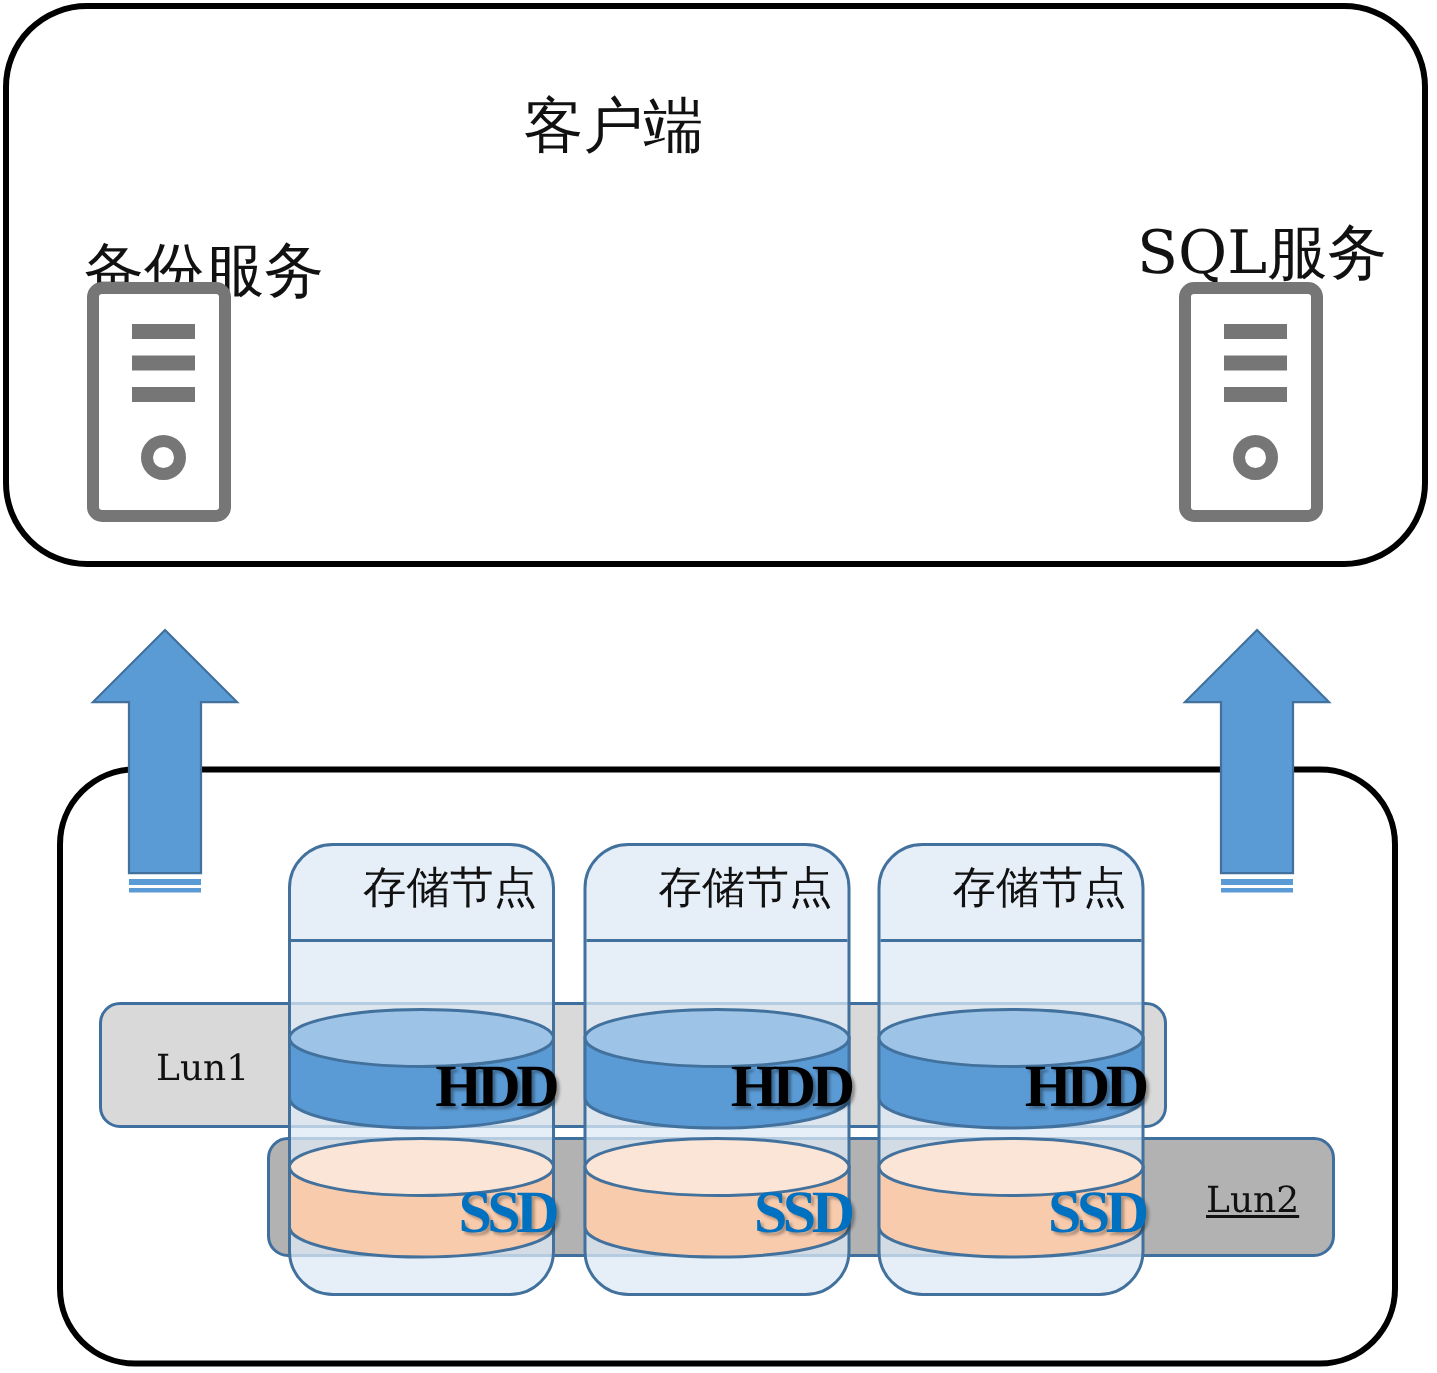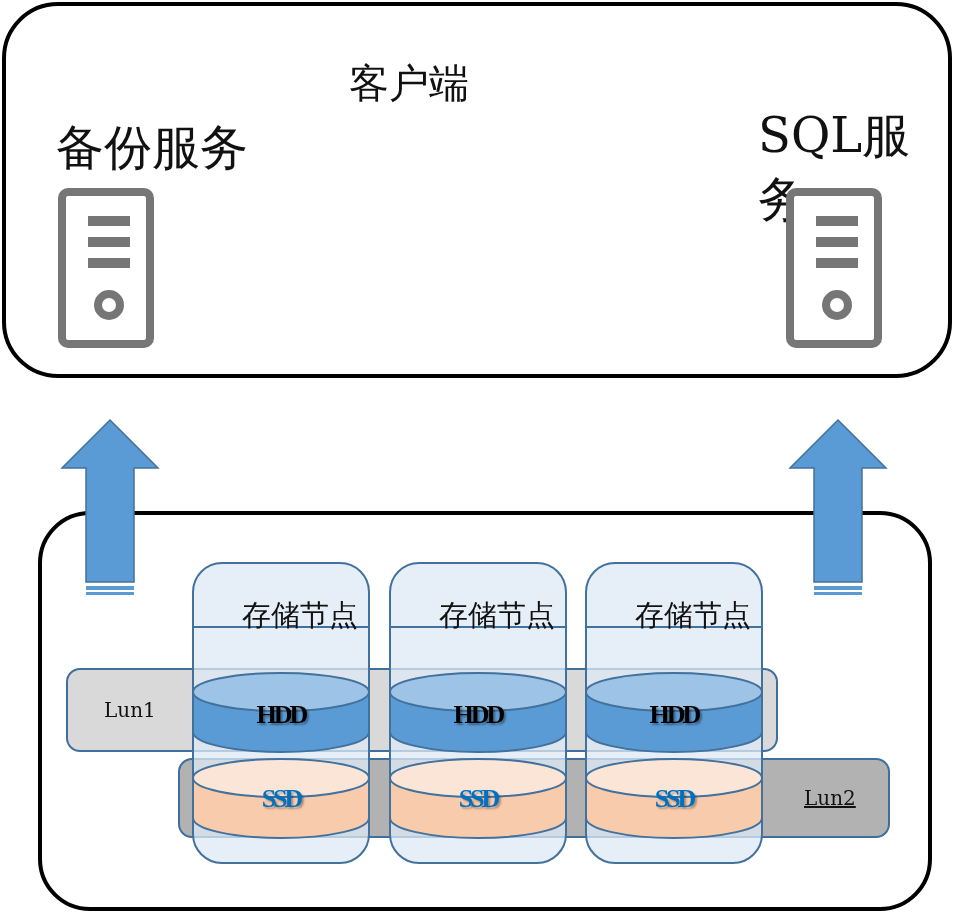--- a/index.html
+++ b/index.html
@@ -1,31 +1,31 @@
 <!DOCTYPE html>
 <html><head>
 <meta charset="utf-8">
 <style>
   html,body{margin:0;padding:0;background:#fff;}
   body{width:958px;height:915px;position:relative;overflow:hidden;font-family:"DejaVu Serif","Liberation Serif",serif;}
   .abs{position:absolute;}
   .client-box{left:2px;top:2px;width:950px;height:376px;border:4px solid #000;border-radius:56px;box-sizing:border-box;}
   .storage-box{left:38px;top:511px;width:894px;height:400px;border:4px solid #000;border-radius:52px;box-sizing:border-box;}
   .t-client{left:0;width:818px;top:56px;text-align:center;font-size:40px;color:#111;}
-  .t-svc{font-size:48px;color:#111;}
+  .t-svc{font-size:40px;color:#111;margin-top:37px;}
   .server{width:96px;height:160px;border:8px solid #767676;border-radius:10px;box-sizing:border-box;background:#fff;}
   .server .bar{position:absolute;left:22px;width:42px;height:10px;background:#767676;}
   .server .led{position:absolute;left:28px;top:94px;width:30px;height:30px;border:8px solid #767676;border-radius:50%;box-sizing:border-box;}
   .lun1{left:66px;top:668px;width:712px;height:84px;background:#d9d9d9;border:2px solid #3f6f9f;border-radius:14px;box-sizing:border-box;}
   .lun2{left:178px;top:758px;width:712px;height:80px;background:#b2b2b2;border:2px solid #3f6f9f;border-radius:14px;box-sizing:border-box;}
-  .lunlbl{font-size:20px;color:#111;}
+  .lunlbl{font-size:24px;color:#111;}
   .node{width:178px;height:302px;top:562px;background:rgba(222,234,246,0.75);border:2px solid #41719c;border-radius:30px;box-sizing:border-box;}
   .node .hdr{position:absolute;left:0;right:0;top:0;height:62px;border-bottom:2px solid #41719c;}
-  .node .lbl{position:absolute;right:10px;top:32px;font-size:29px;color:#111;text-align:center;}
-  .dtext{position:absolute;left:0;right:0;text-align:center;font-size:26px;font-weight:bold;letter-spacing:-3px;font-family:"Liberation Serif",serif;}
+  .node .lbl{position:absolute;right:10px;top:8px;font-size:29px;color:#111;text-align:center;}
+  .dtext{position:absolute;left:0;right:0;text-align:right;font-size:40px;font-weight:bold;letter-spacing:-3px;font-family:"Liberation Serif",serif;}
 </style>
 </head>
 <body>
 
 <div class="abs client-box"></div>
 <div class="abs t-client">客户端</div>
 <div class="abs t-svc" style="left:56px;top:116px;">备份服务</div>
 <div class="abs t-svc" style="left:758px;top:104px;">SQL服务</div>
 
 <div class="abs server" style="left:58px;top:188px;">

